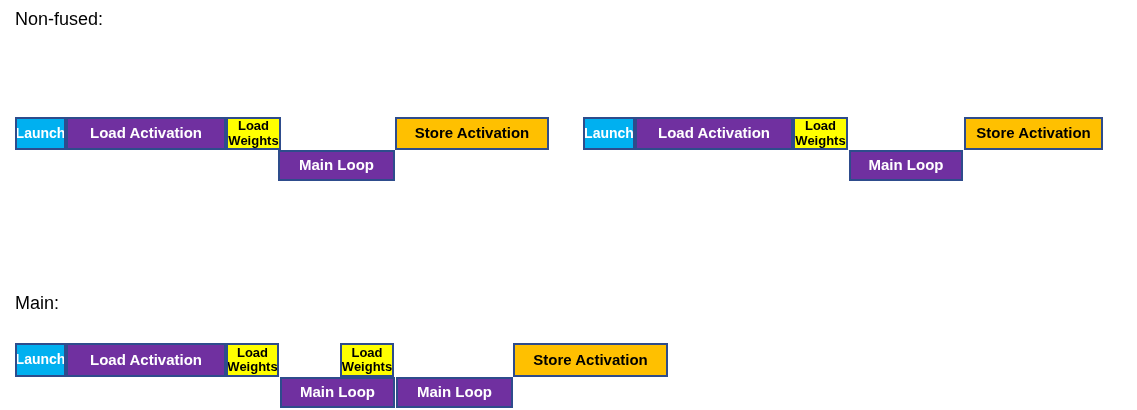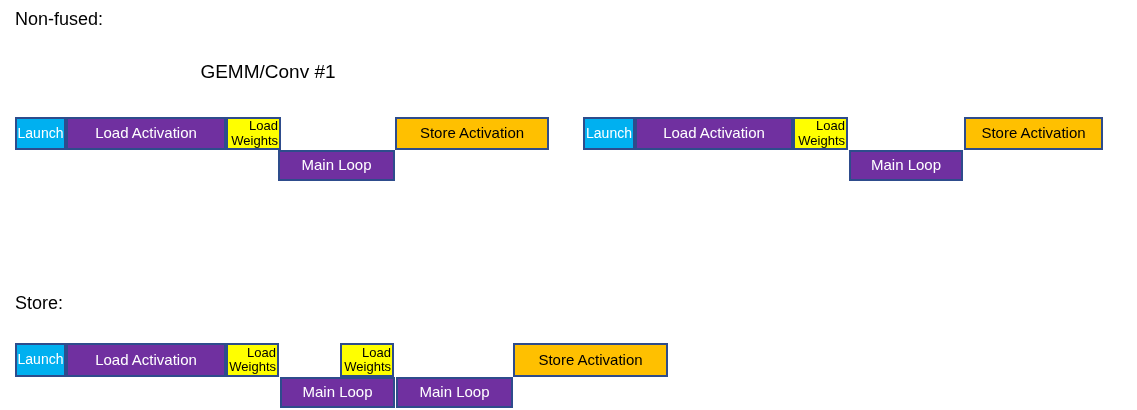--- a/index.html
+++ b/index.html
@@ -31,37 +31,37 @@
   .bars-layer{
     position:absolute;left:0;top:0;width:0;height:0;
   }
   .bar{
     position:absolute;
     box-sizing:border-box;
     border:2px solid #2E4C8C;
     display:flex;
     align-items:center;
     justify-content:center;
-    text-align:right;
+    text-align:center;
     line-height:1.08;
     overflow:hidden;
     padding:12px 1px;
+    font-weight:bold;
   }
 </style>
 </head>
 <body>
 
 <div class="canvas">
 
   <div class="section-label nonfused">Non-fused:</div>
 
-  <div class="group-title g1">GEMM/Conv #1</div>
 
 
-  <div class="section-label fused">Store:</div>
+  <div class="section-label fused">Main:</div>
 
   <div class="bars-layer">
       <div class="bar" style="left: 15px; top: 117px; width: 51px; height: 33px; background: rgb(0, 176, 240); border-color: rgb(46, 76, 140); color: rgb(255, 255, 255); font-size: 14px;">Launch</div>
       <div class="bar" style="left: 66px; top: 117px; width: 160px; height: 33px; background: rgb(112, 48, 160); border-color: rgb(46, 76, 140); color: rgb(255, 255, 255); font-size: 15px;">Load Activation</div>
       <div class="bar" style="left: 226px; top: 117px; width: 55px; height: 33px; background: rgb(255, 255, 0); border-color: rgb(46, 76, 140); color: rgb(0, 0, 0); font-size: 13px;">Load Weights</div>
       <div class="bar" style="left: 278px; top: 150px; width: 117px; height: 31px; background: rgb(112, 48, 160); border-color: rgb(46, 76, 140); color: rgb(255, 255, 255); font-size: 15px;">Main Loop</div>
       <div class="bar" style="left: 395px; top: 117px; width: 154px; height: 33px; background: rgb(255, 192, 0); border-color: rgb(46, 76, 140); color: rgb(0, 0, 0); font-size: 15px;">Store Activation</div>
     </div>
 
   <div class="bars-layer">

